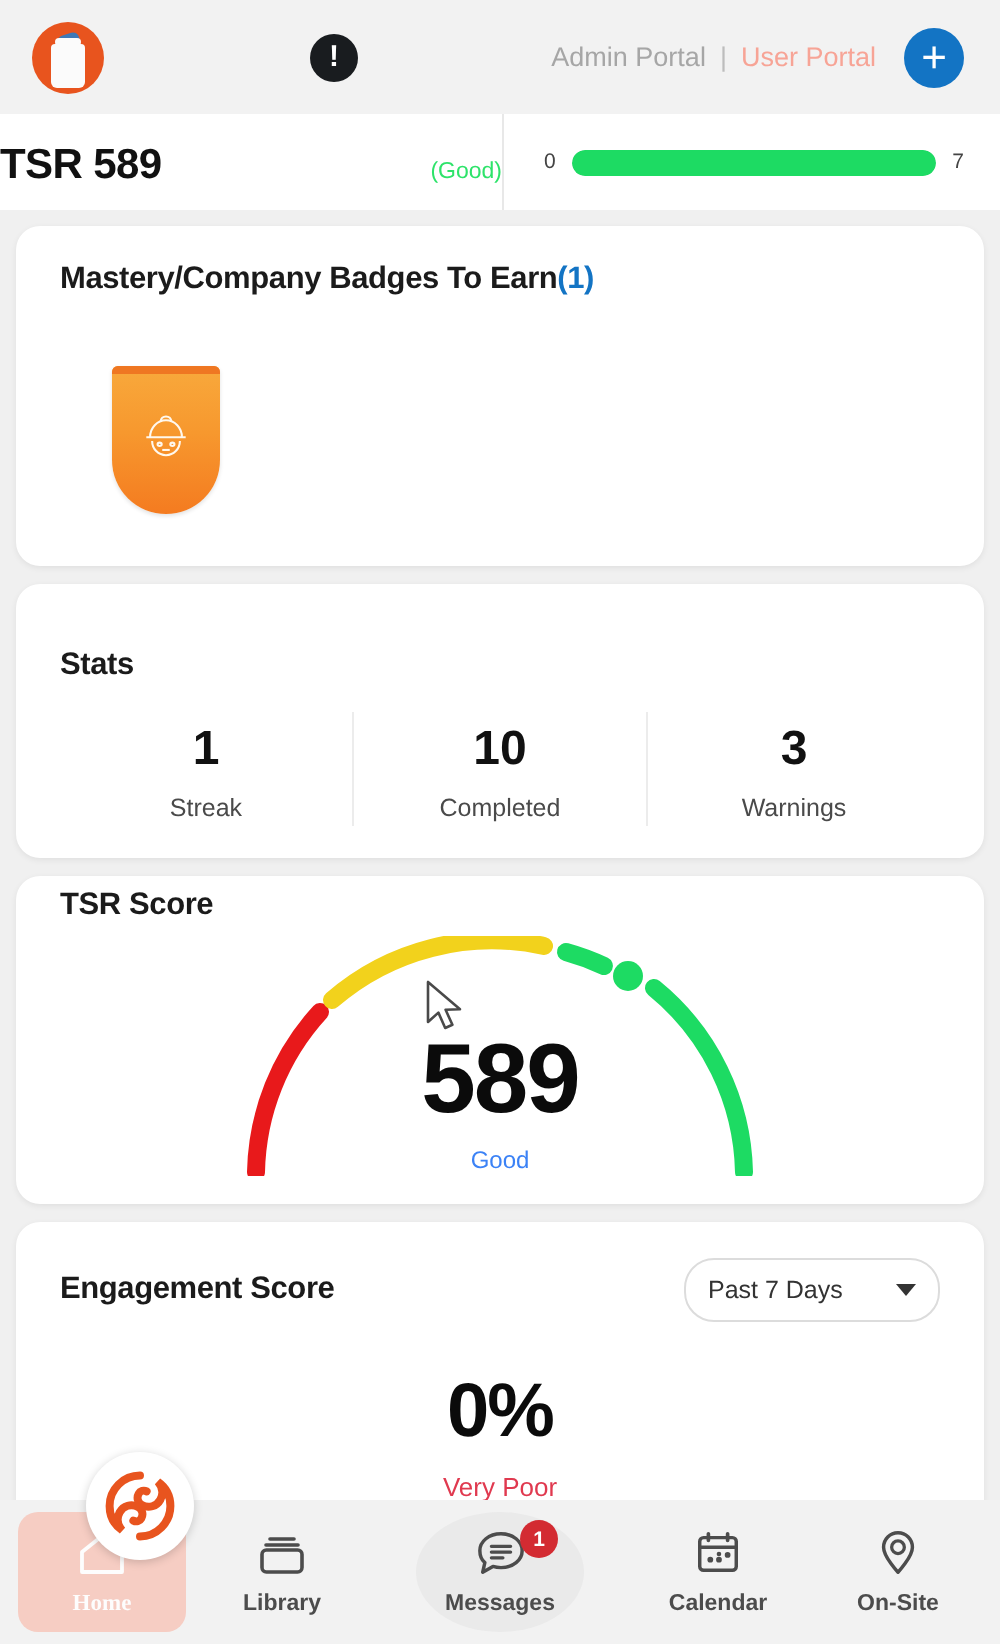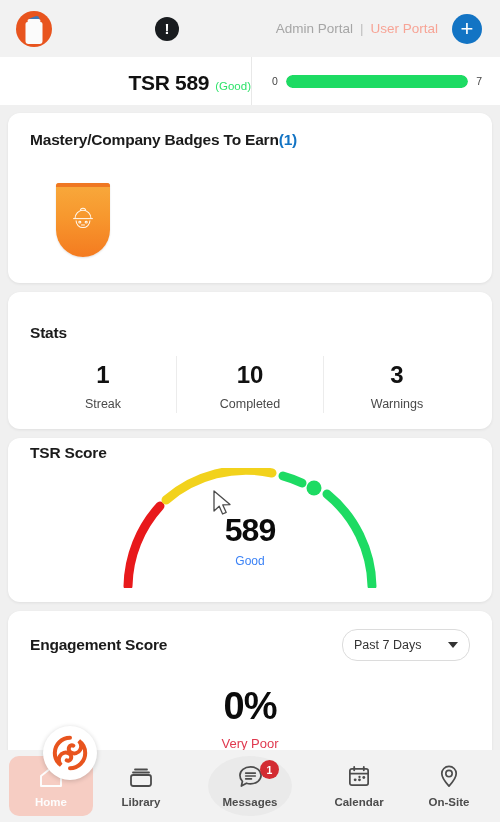--- a/index.html
+++ b/index.html
@@ -59,21 +59,21 @@
     font-size: 22px; line-height: 1; font-weight: 300;
     flex: 0 0 auto; margin-right: 2px;
   }
 
   
   .tsr-bar {
     height: 48px; background: #fff;
     display: flex; align-items: center;
   }
   .tsr-bar-left {
-    width: 252px; display: flex; align-items: baseline; justify-content: flex-end;
+    width: 252px; display: flex; align-items: baseline; justify-content: space-between;
     gap: 6px; border-right: 1px solid #e8e8e8; height: 100%;
     padding-top: 14px;
   }
   .tsr-bar-left .title { font-size: 21px; font-weight: bold; color: #111; letter-spacing: -0.3px; }
   .tsr-bar-left .qual  { font-size: 11.5px; color: #2ee36a; }
   .tsr-bar-right {
     flex: 1; display: flex; align-items: center; gap: 8px;
     padding: 0 18px 0 20px;
   }
   .tsr-bar-right .endlabel { font-size: 10.5px; color: #444; }
@@ -117,21 +117,21 @@
   .stat-value { font-size: 24px; font-weight: bold; color: #111; line-height: 1.25; }
   .stat-label { font-size: 12.5px; color: #4a4a4a; margin-top: 7px; }
 
   
   .score-card { padding: 6px 22px 14px 22px; position: relative; }
   .gauge-wrap { position: relative; height: 120px; margin-top: 6px; }
   .gauge-wrap svg { display: block; margin: 0 auto; }
   .gauge-center {
     position: absolute; left: 0; right: 0; top: 44px; text-align: center;
   }
-  .gauge-value { font-size: 32px; font-weight: bold; color: #0b0b0b; letter-spacing: -1px; }
+  .gauge-value { font-size: 49px; font-weight: bold; color: #0b0b0b; letter-spacing: -1px; }
   .gauge-qual  { font-size: 12px; color: #3b82f6; margin-top: 5px; }
   .cursor-arrow { position: absolute; left: 212px; top: 490px; z-index: 20; pointer-events: none; }
 
   
   .eng-card { padding: 18px 22px 22px 22px; }
   .eng-head { display: flex; align-items: center; justify-content: space-between; }
   .select-box {
     border: 1px solid #dcdcdc; border-radius: 15px; background: #fff;
     padding: 8px 11px; min-width: 128px;
     display: flex; align-items: center; justify-content: space-between;
@@ -153,21 +153,21 @@
     padding: 0 6px;
   }
   .nav-item {
     flex: 1; display: flex; flex-direction: column;
     align-items: center; justify-content: center; gap: 7px;
     position: relative; border-radius: 10px; margin: 6px 3px;
   }
   .nav-item.active { background: #f6cdc3; }
   .nav-item.round  { background: #eaeaea; border-radius: 50%; margin: 6px 22px; }
   .nav-label { font-size: 11.5px; font-weight: bold; color: #4c4c4c; }
-  .nav-item.active .nav-label { color: #fdfdfd; }
+  .nav-item.active .nav-label { color: #fdfdfd; font-family: Liberation Serif, serif; }
   .nav-badge {
     position: absolute; top: 4px; right: 13px;
     width: 19px; height: 19px; border-radius: 50%;
     background: #d32b32; color: #fff; font-size: 10.5px; font-weight: bold;
     display: flex; align-items: center; justify-content: center;
   }
   .float-logo {
     position: absolute; left: 43px; bottom: 42px;
     width: 54px; height: 54px; border-radius: 50%;
     background: #fff; box-shadow: 0 1px 5px rgba(0,0,0,0.18);

